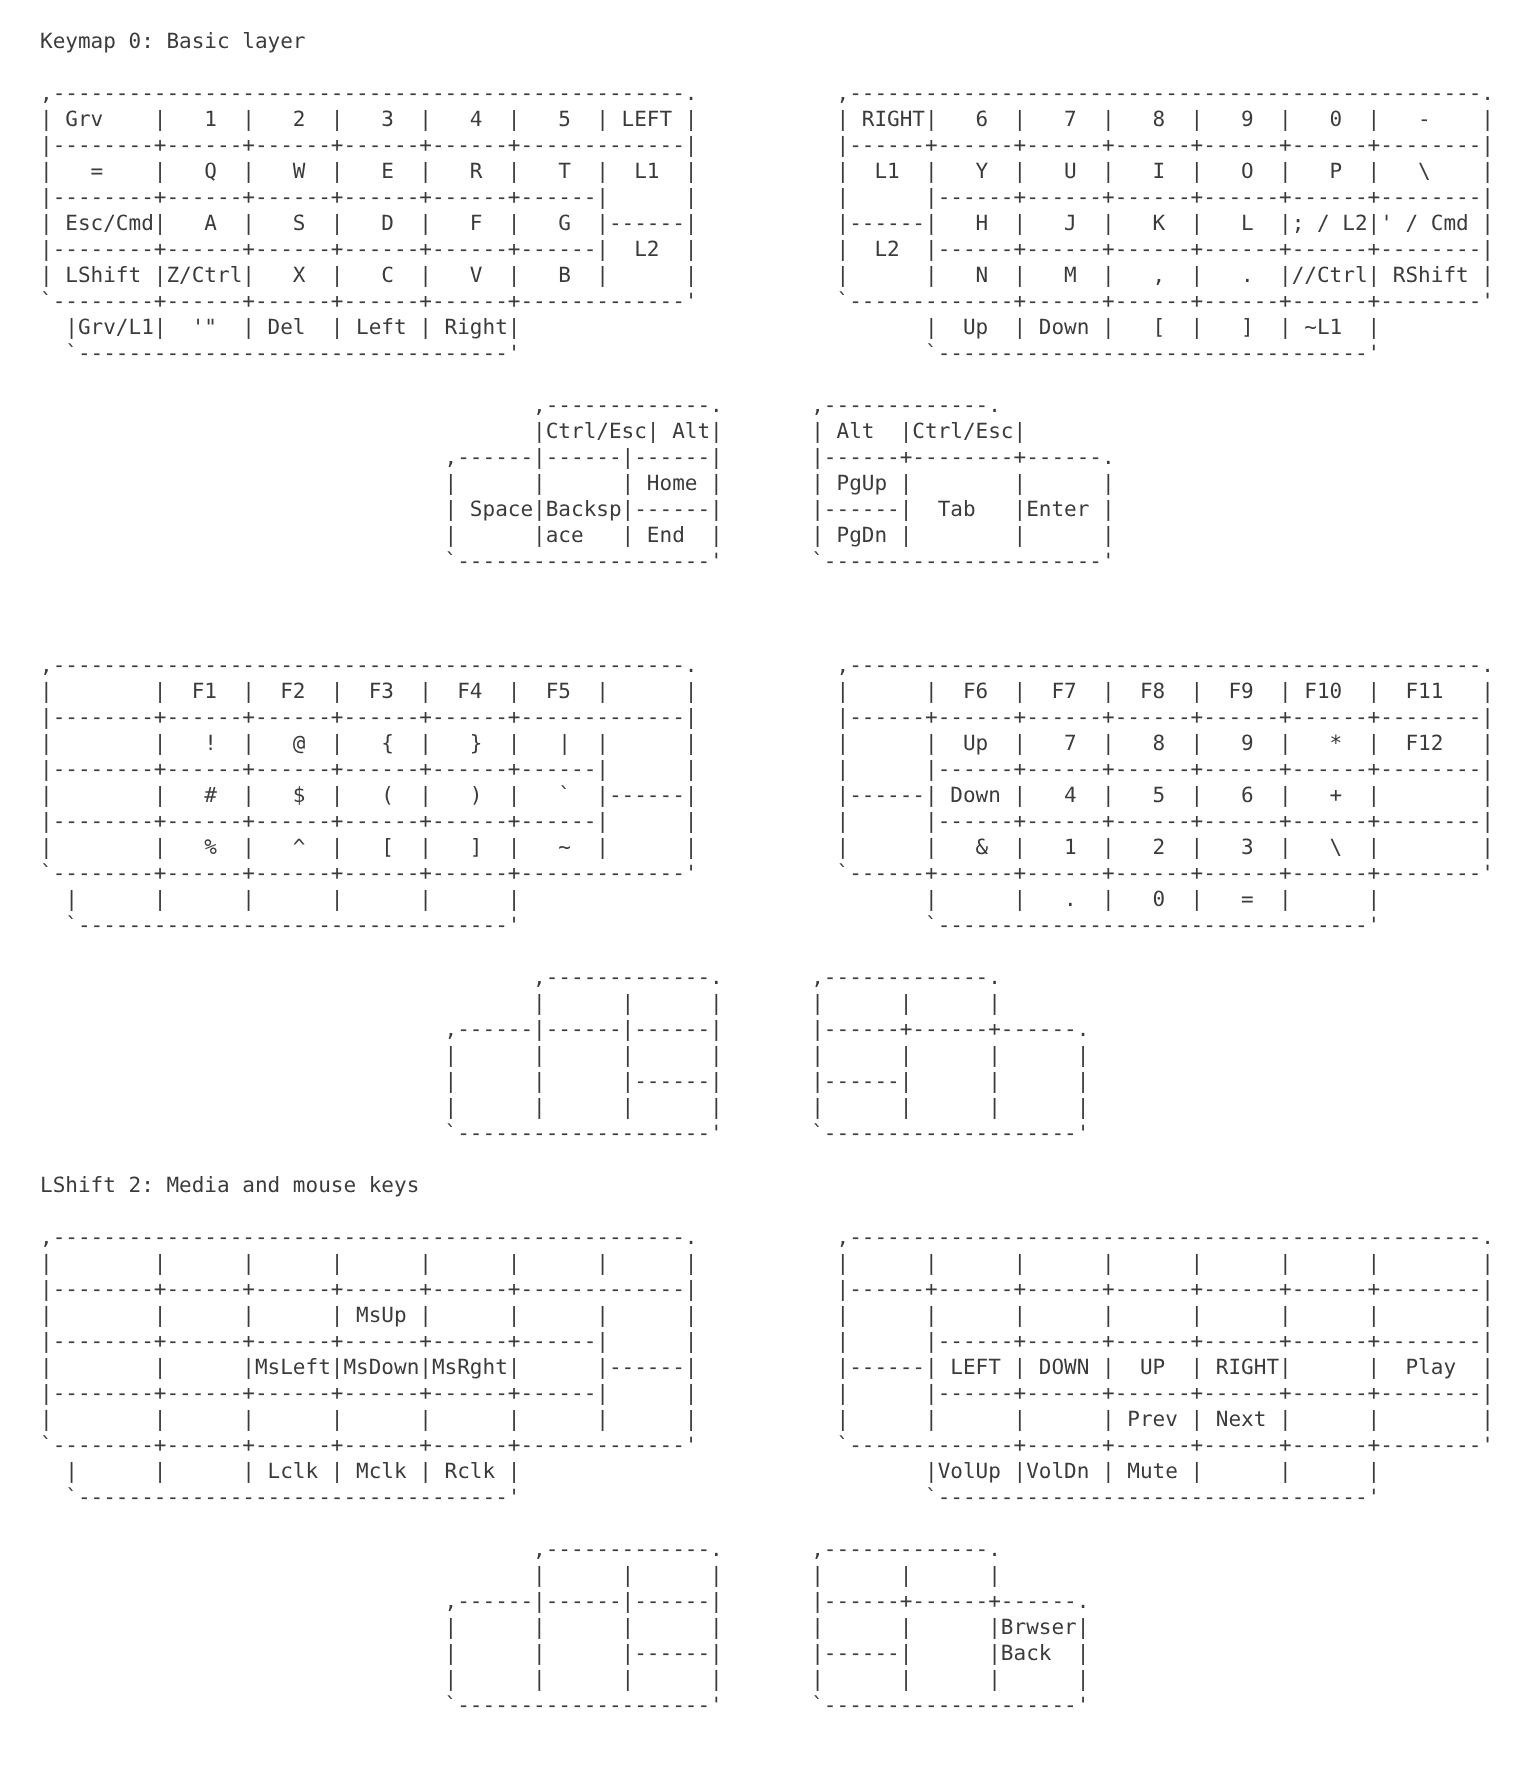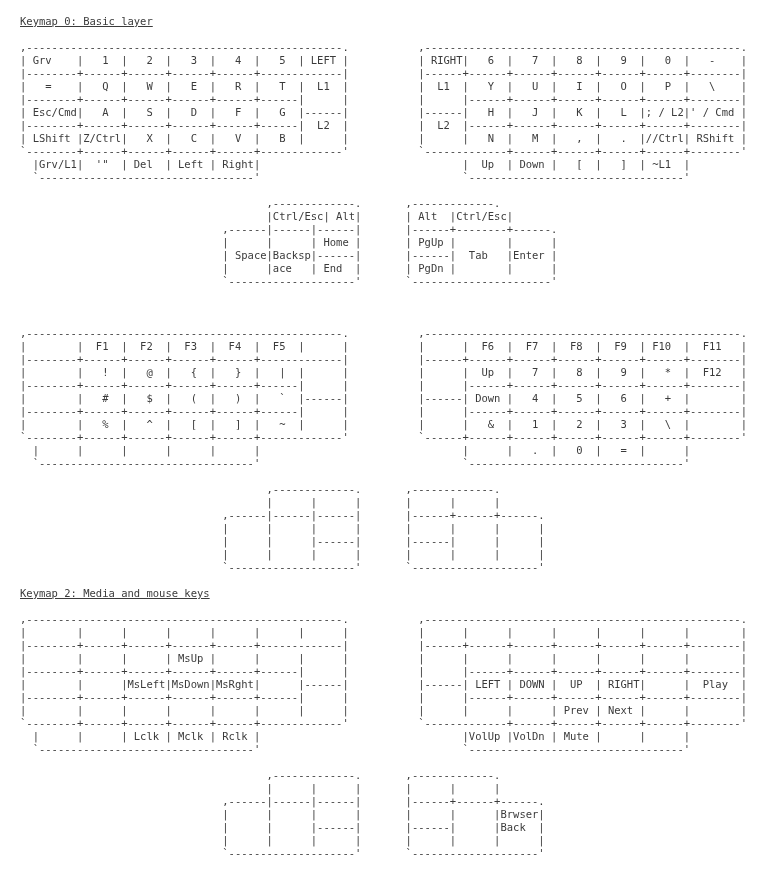--- a/index.html
+++ b/index.html
@@ -17,21 +17,20 @@
     color: #3b3b3b;
   }
   .keymap-section { margin: 0; }
   #keymap-section-1 { margin-top: 39px; }  
   #keymap-section-2 { margin-top: 13px; }  
   .keymap-title {
     white-space: pre;
     margin: 0;
     font-weight: normal;
     font-size: inherit;
-    text-decoration: underline;
   }
   .keymap-art {
     margin: 13px 0 0 0;   
     font: inherit;
     white-space: pre;
   }
 </style>
 </head>
 <body style="background: rgb(255, 255, 255);">
 
@@ -76,21 +75,21 @@
                                        ,-------------.       ,-------------.
                                        |      |      |       |      |      |
                                 ,------|------|------|       |------+------+------.
                                 |      |      |      |       |      |      |      |
                                 |      |      |------|       |------|      |      |
                                 |      |      |      |       |      |      |      |
                                 `--------------------'       `--------------------'</pre>
   </section>
 
   <section class="keymap-section" id="keymap-section-2">
-    <h2 class="keymap-title">Keymap 2: Media and mouse keys</h2>
+    <h2 class="keymap-title">LShift 2: Media and mouse keys</h2>
     <pre class="keymap-art">,--------------------------------------------------.           ,--------------------------------------------------.
 |        |      |      |      |      |      |      |           |      |      |      |      |      |      |        |
 |--------+------+------+------+------+-------------|           |------+------+------+------+------+------+--------|
 |        |      |      | MsUp |      |      |      |           |      |      |      |      |      |      |        |
 |--------+------+------+------+------+------|      |           |      |------+------+------+------+------+--------|
 |        |      |MsLeft|MsDown|MsRght|      |------|           |------| LEFT | DOWN |  UP  | RIGHT|      |  Play  |
 |--------+------+------+------+------+------|      |           |      |------+------+------+------+------+--------|
 |        |      |      |      |      |      |      |           |      |      |      | Prev | Next |      |        |
 `--------+------+------+------+------+-------------'           `-------------+------+------+------+------+--------'
   |      |      | Lclk | Mclk | Rclk |                                |VolUp |VolDn | Mute |      |      |

